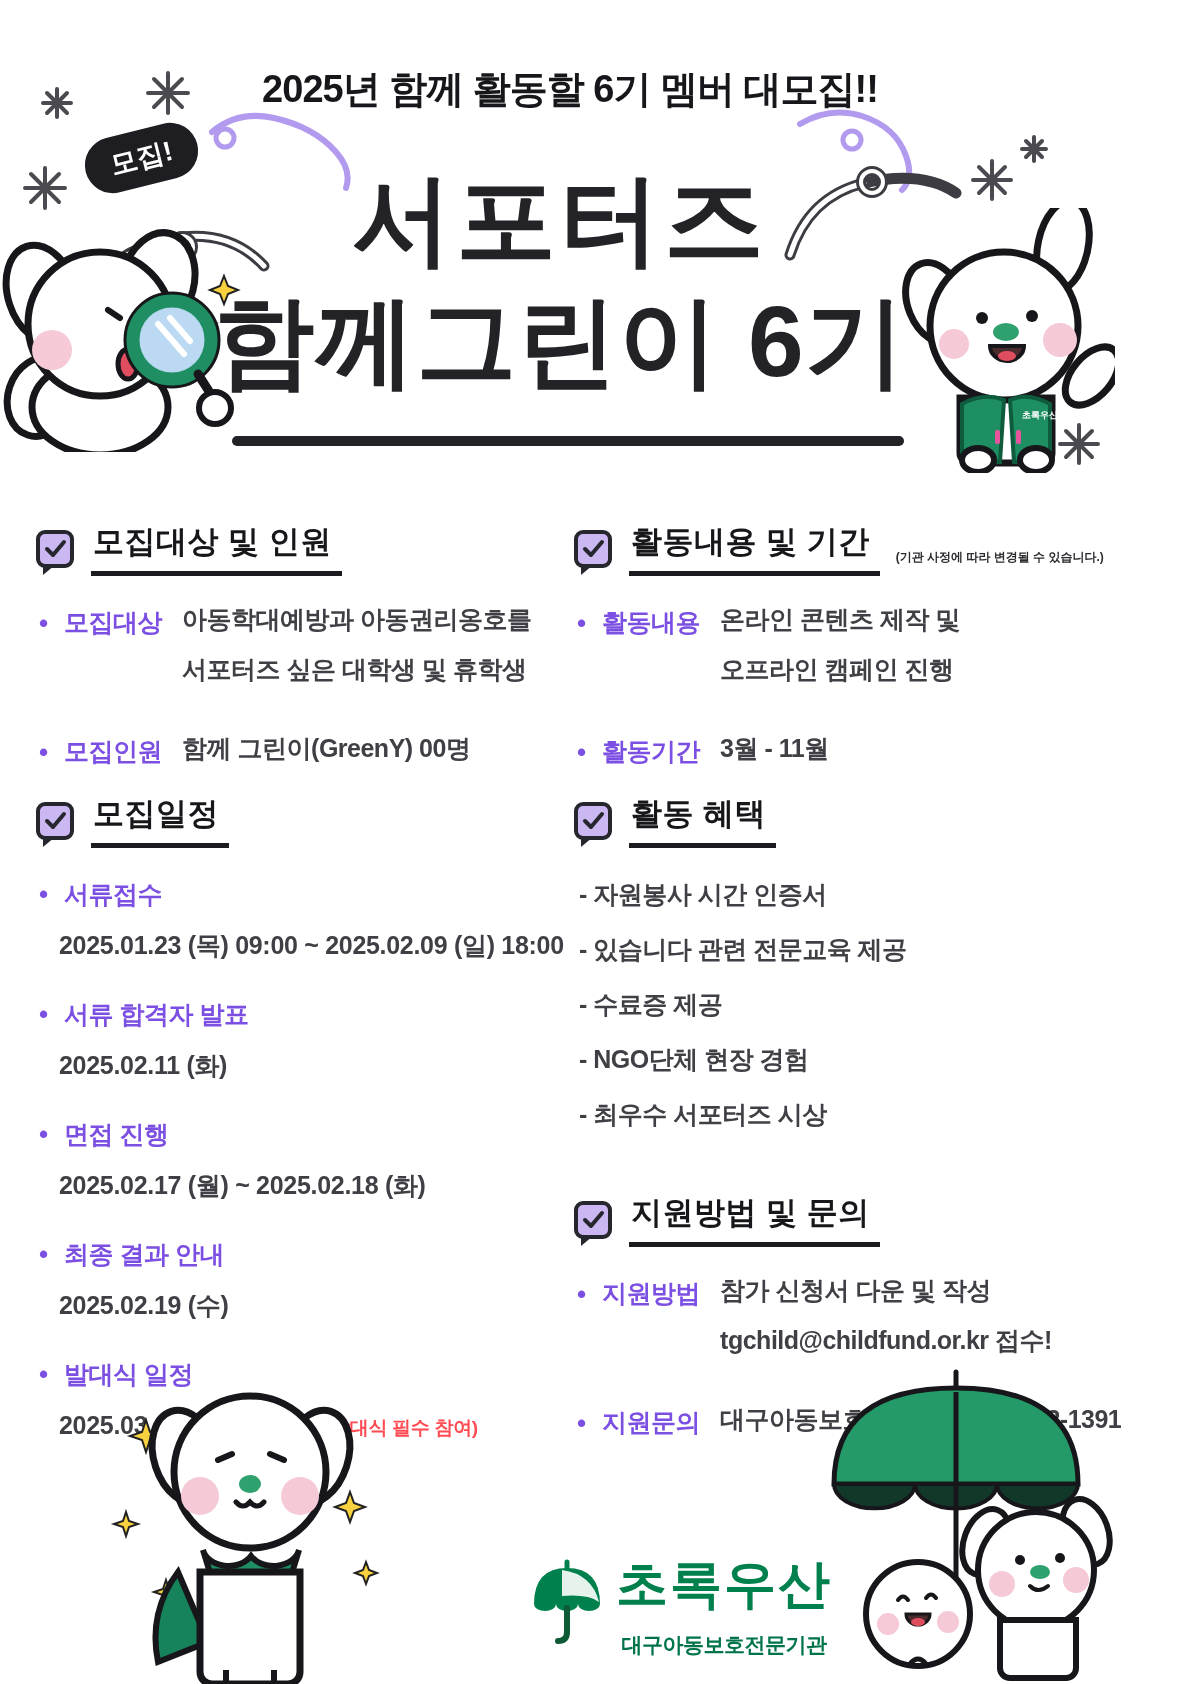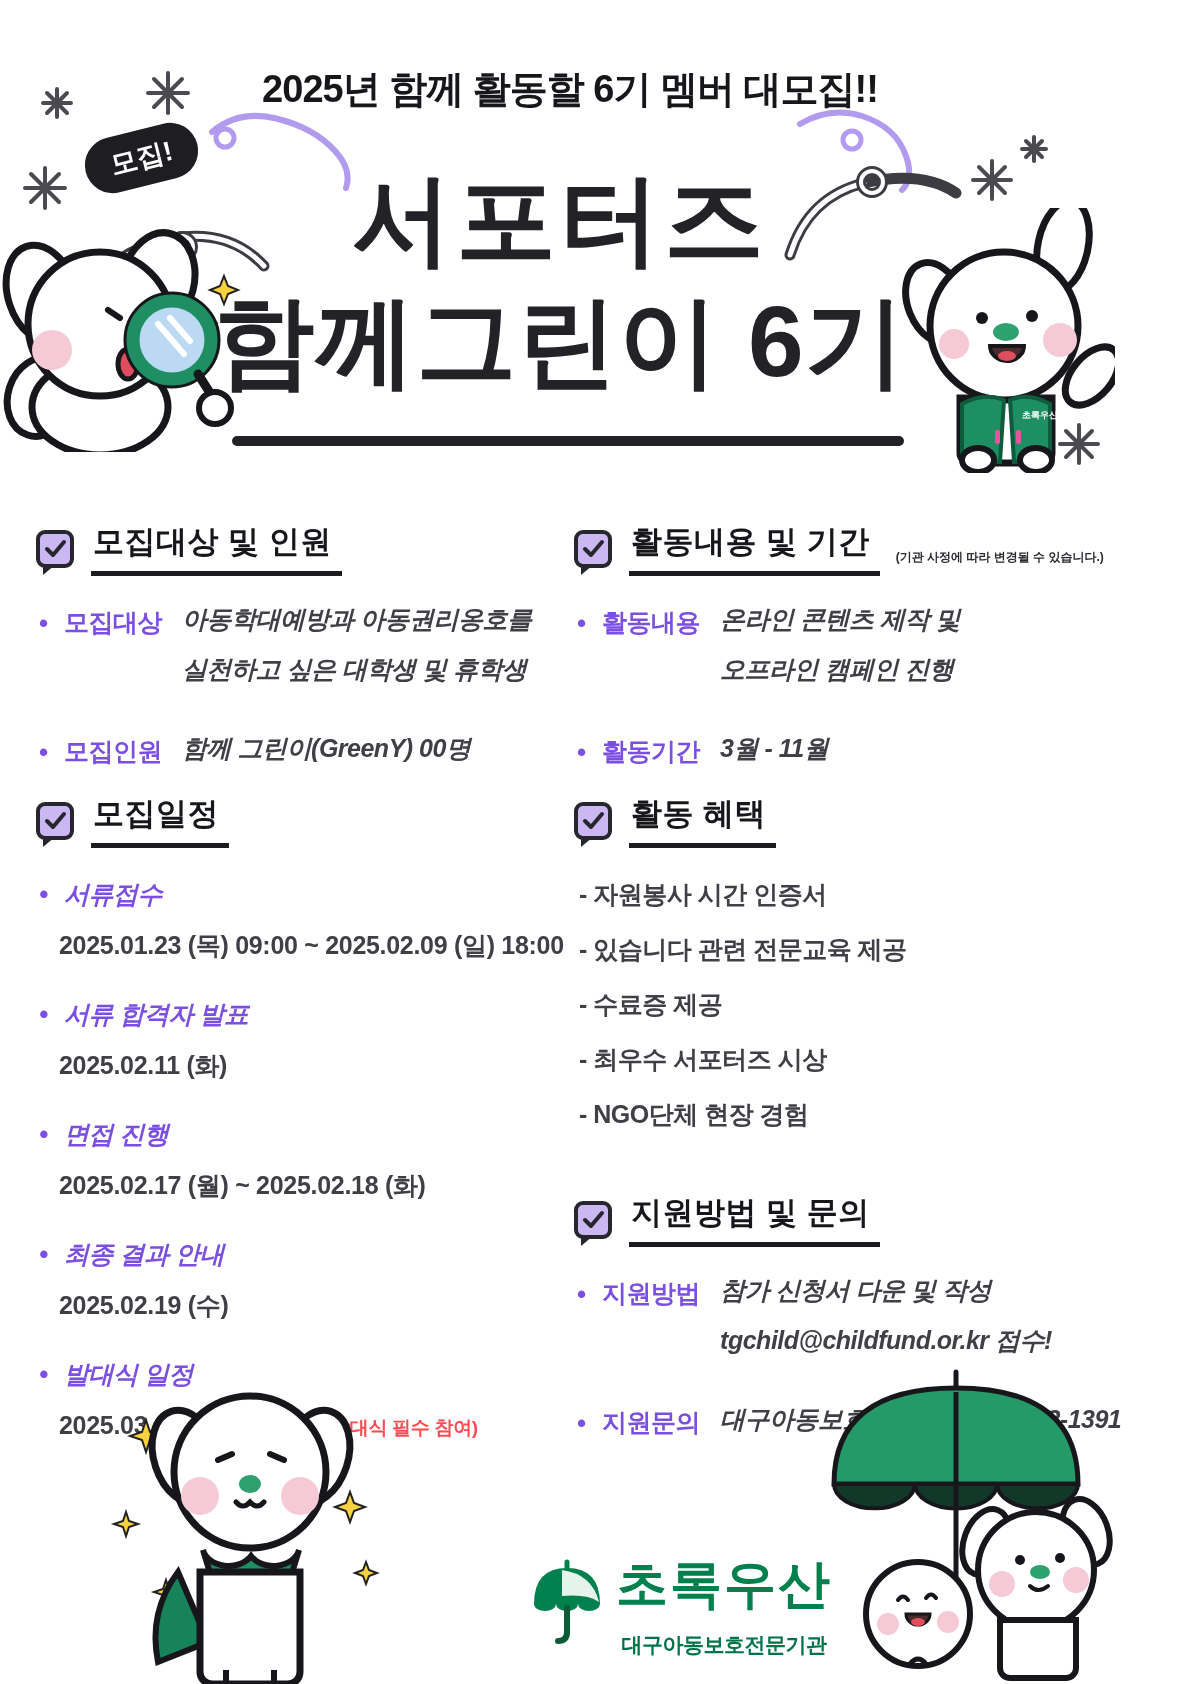--- a/index.html
+++ b/index.html
@@ -44,24 +44,24 @@
     font-size:31px; font-weight:900; color:#17171b; letter-spacing:.5px;
     border-bottom:5px solid #1c1c20; padding:0 10px 8px 2px;
   }
   .sec-note{ font-size:12px; font-weight:700; color:#2a2a2f; padding-bottom:10px; }
   
   .kv{ display:flex; align-items:flex-start; font-size:25px; margin-bottom:30px; }
   .kv::before{ content:"\2022"; color:#7C4FE3; font-size:26px; font-weight:900;
                margin:2px 16px 0 4px; }
   .kv-label{ color:#7C4FE3; font-weight:800; flex:0 0 118px; letter-spacing:-.5px; }
   .kv-lines{ color:#3f3f45; font-weight:600; letter-spacing:-.5px; }
-  .kv-lines div{ line-height:1.1; margin-bottom:22px;font-style:italic; }
+  .kv-lines div{ line-height:1.1; margin-bottom:22px; }
   
   .sch{ margin-bottom:36px; font-size:25px; }
-  .sch-label{ display:flex; align-items:center;font-style:italic; }
+  .sch-label{ display:flex; align-items:center; }
   .sch-label::before{ content:"\2022"; color:#7C4FE3; font-size:26px; font-weight:900;
                       margin:0 16px 0 4px; }
   .sch-label span{ color:#7C4FE3; font-weight:800; letter-spacing:-.5px; }
   .sch-date{ margin:18px 0 0 24px; color:#3f3f45; font-weight:600; letter-spacing:-.3px; }
   .red-note{ font-size:19px; color:#FF4B52; font-weight:700; margin-left:10px; }
   
   .benefit{ font-size:25px; color:#3f3f45; font-weight:600; letter-spacing:-.5px;
             margin:0 0 22px 6px; }
   
   .logo{ position:absolute; left:528px; top:1556px; display:flex; gap:10px; align-items:flex-start; }
@@ -176,21 +176,21 @@
         <rect x="3" y="3" width="34" height="34" rx="7" fill="#CBB7F2" stroke="#26262E" stroke-width="4"></rect>
         <path d="M12,20 l6,6 l11,-13" fill="none" stroke="#26262E" stroke-width="4" stroke-linecap="round" stroke-linejoin="round"></path>
         <path d="M8,36 v10 l12,-10 z" fill="#26262E"></path>
       </svg>
       <h2>모집대상 및 인원</h2>
     </div>
     <div class="kv">
       <span class="kv-label">모집대상</span>
       <div class="kv-lines">
         <div>아동학대예방과 아동권리옹호를</div>
-        <div>실천하고 싶은 대학생 및 휴학생</div>
+        <div>서포터즈 싶은 대학생 및 휴학생</div>
       </div>
     </div>
     <div class="kv">
       <span class="kv-label">모집인원</span>
       <div class="kv-lines">
         <div>함께 그린이(GreenY) 00명</div>
       </div>
     </div>
   </section>
 
@@ -268,22 +268,22 @@
       <svg width="40" height="47" viewBox="0 0 40 47">
         <rect x="3" y="3" width="34" height="34" rx="7" fill="#CBB7F2" stroke="#26262E" stroke-width="4"></rect>
         <path d="M12,20 l6,6 l11,-13" fill="none" stroke="#26262E" stroke-width="4" stroke-linecap="round" stroke-linejoin="round"></path>
         <path d="M8,36 v10 l12,-10 z" fill="#26262E"></path>
       </svg>
       <h2>활동 혜택</h2>
     </div>
     <div class="benefit">- 자원봉사 시간  인증서</div>
     <div class="benefit">- 있습니다 관련 전문교육 제공</div>
     <div class="benefit">- 수료증 제공</div>
+    <div class="benefit">- NGO단체 현장 경험</div>
     <div class="benefit">- 최우수 서포터즈 시상</div>
-    <div class="benefit">- NGO단체 현장 경험</div>
   </section>
 
   <section class="sec sec-apply">
     <div class="sec-head">
       <svg width="40" height="47" viewBox="0 0 40 47">
         <rect x="3" y="3" width="34" height="34" rx="7" fill="#CBB7F2" stroke="#26262E" stroke-width="4"></rect>
         <path d="M12,20 l6,6 l11,-13" fill="none" stroke="#26262E" stroke-width="4" stroke-linecap="round" stroke-linejoin="round"></path>
         <path d="M8,36 v10 l12,-10 z" fill="#26262E"></path>
       </svg>
       <h2>지원방법 및 문의</h2>

